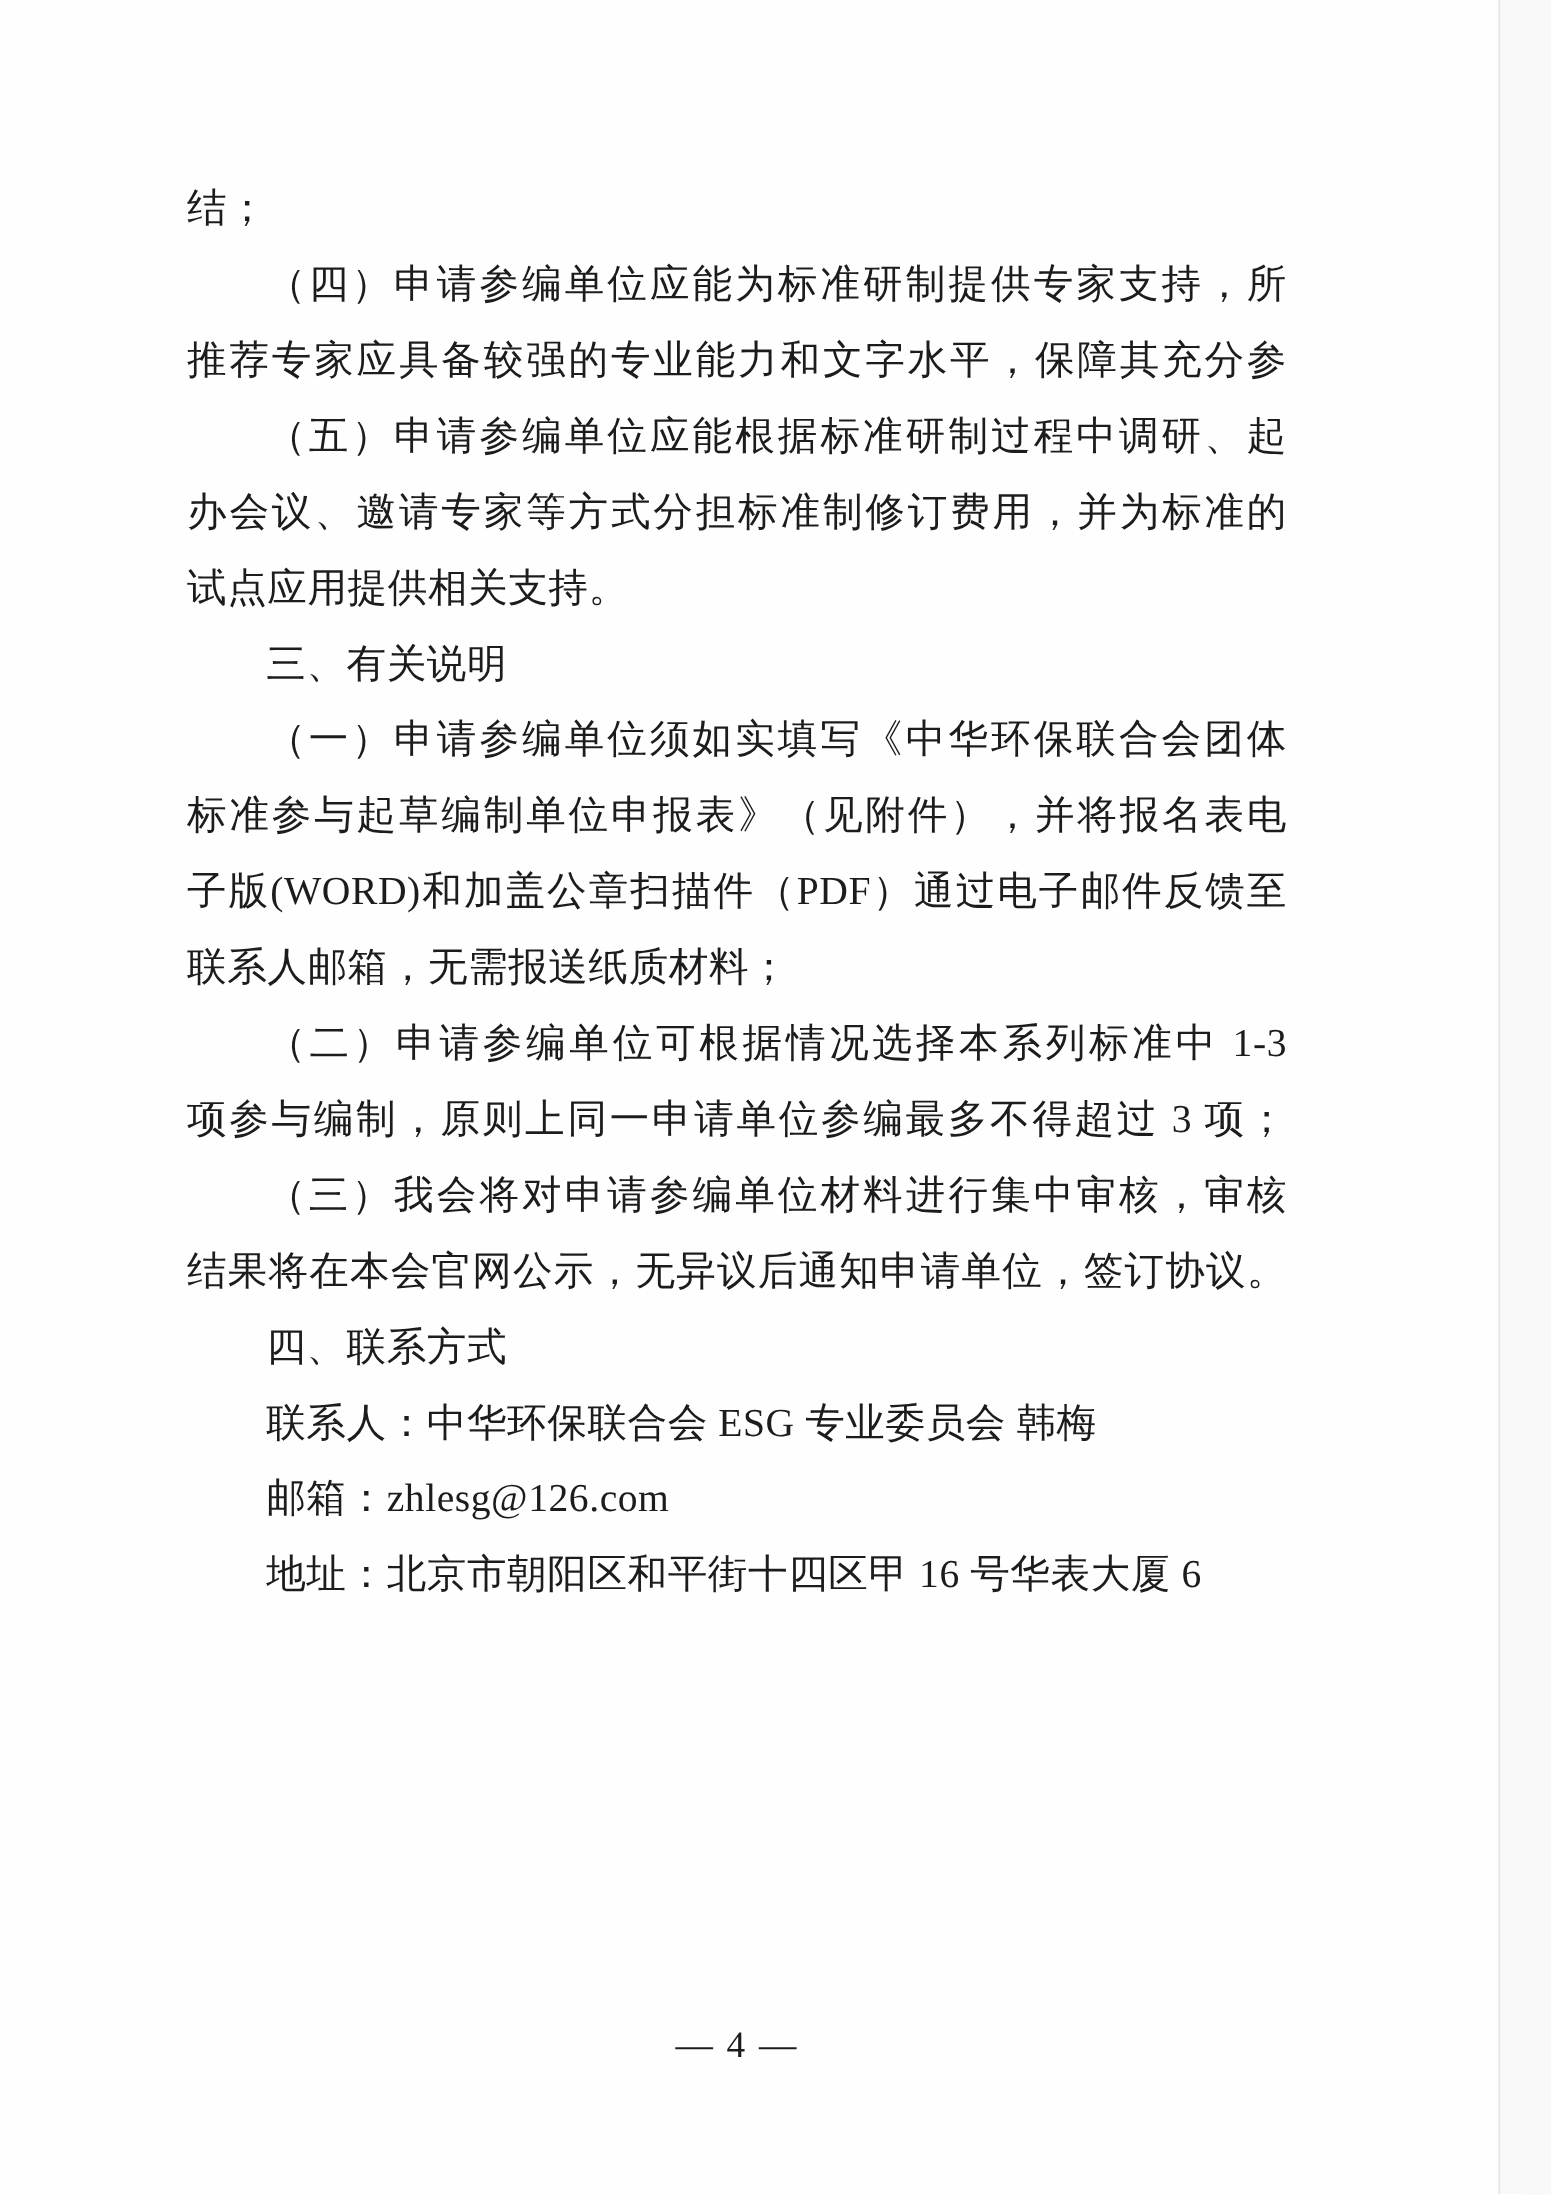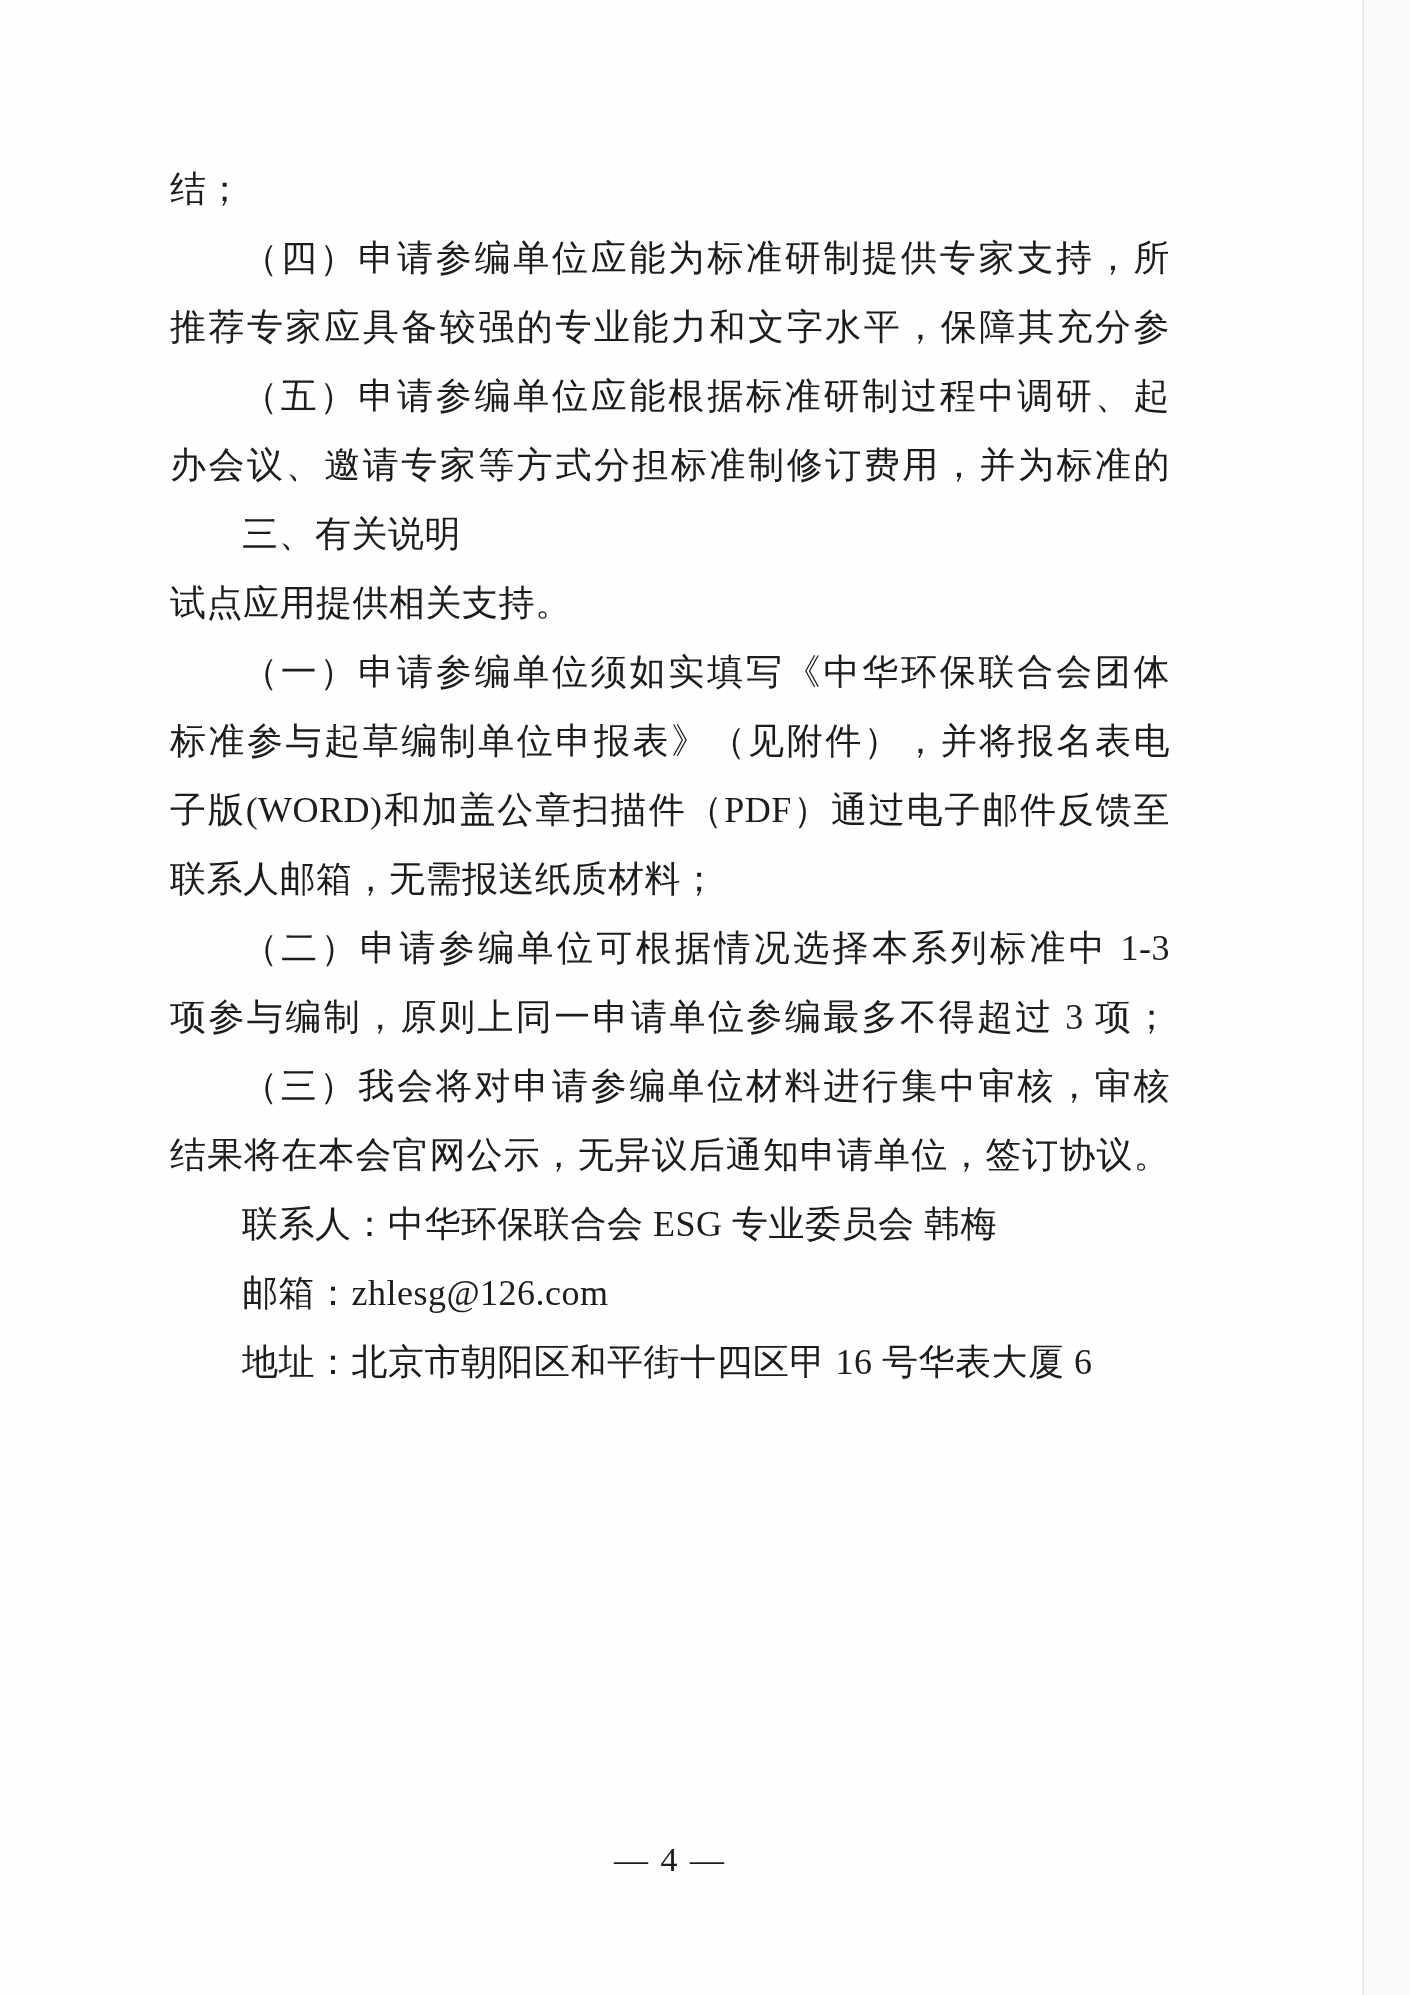--- a/index.html
+++ b/index.html
@@ -72,30 +72,31 @@
 <body>
 
 <div class="page">
 
   <div class="doc">
     <div class="line">结；</div>
     <div class="line indent fill">（四）申请参编单位应能为标准研制提供专家支持，所</div>
     <div class="line fill">推荐专家应具备较强的专业能力和文字水平，保障其充分参</div>
     <div class="line indent fill">（五）申请参编单位应能根据标准研制过程中调研、起</div>
     <div class="line fill">办会议、邀请专家等方式分担标准制修订费用，并为标准的</div>
+    <div class="line">试点应用提供相关支持。</div>
     <div class="line indent">三、有关说明</div>
-    <div class="line">试点应用提供相关支持。</div>
     <div class="line indent fill">（一）申请参编单位须如实填写《中华环保联合会团体</div>
     <div class="line fill">标准参与起草编制单位申报表》（见附件），并将报名表电</div>
     <div class="line fill">子版(WORD)和加盖公章扫描件（PDF）通过电子邮件反馈至</div>
     <div class="line">联系人邮箱，无需报送纸质材料；</div>
     <div class="line indent fill">（二）申请参编单位可根据情况选择本系列标准中 1-3</div>
     <div class="line fill">项参与编制，原则上同一申请单位参编最多不得超过 3 项；</div>
     <div class="line indent fill">（三）我会将对申请参编单位材料进行集中审核，审核</div>
     <div class="line fill">结果将在本会官网公示，无异议后通知申请单位，签订协议。</div>
+    <div class="line indent">四、联系方式</div>
     <div class="line indent">联系人：中华环保联合会 ESG 专业委员会 韩梅</div>
     <div class="line indent">邮箱：zhlesg@126.com</div>
     <div class="line indent">地址：北京市朝阳区和平街十四区甲 16 号华表大厦 6</div>
   </div>
 
   <div class="page-number">— 4 —</div>
 
   <div class="scan-edge-margin"></div>
   <div class="scan-edge-line"></div>
 

